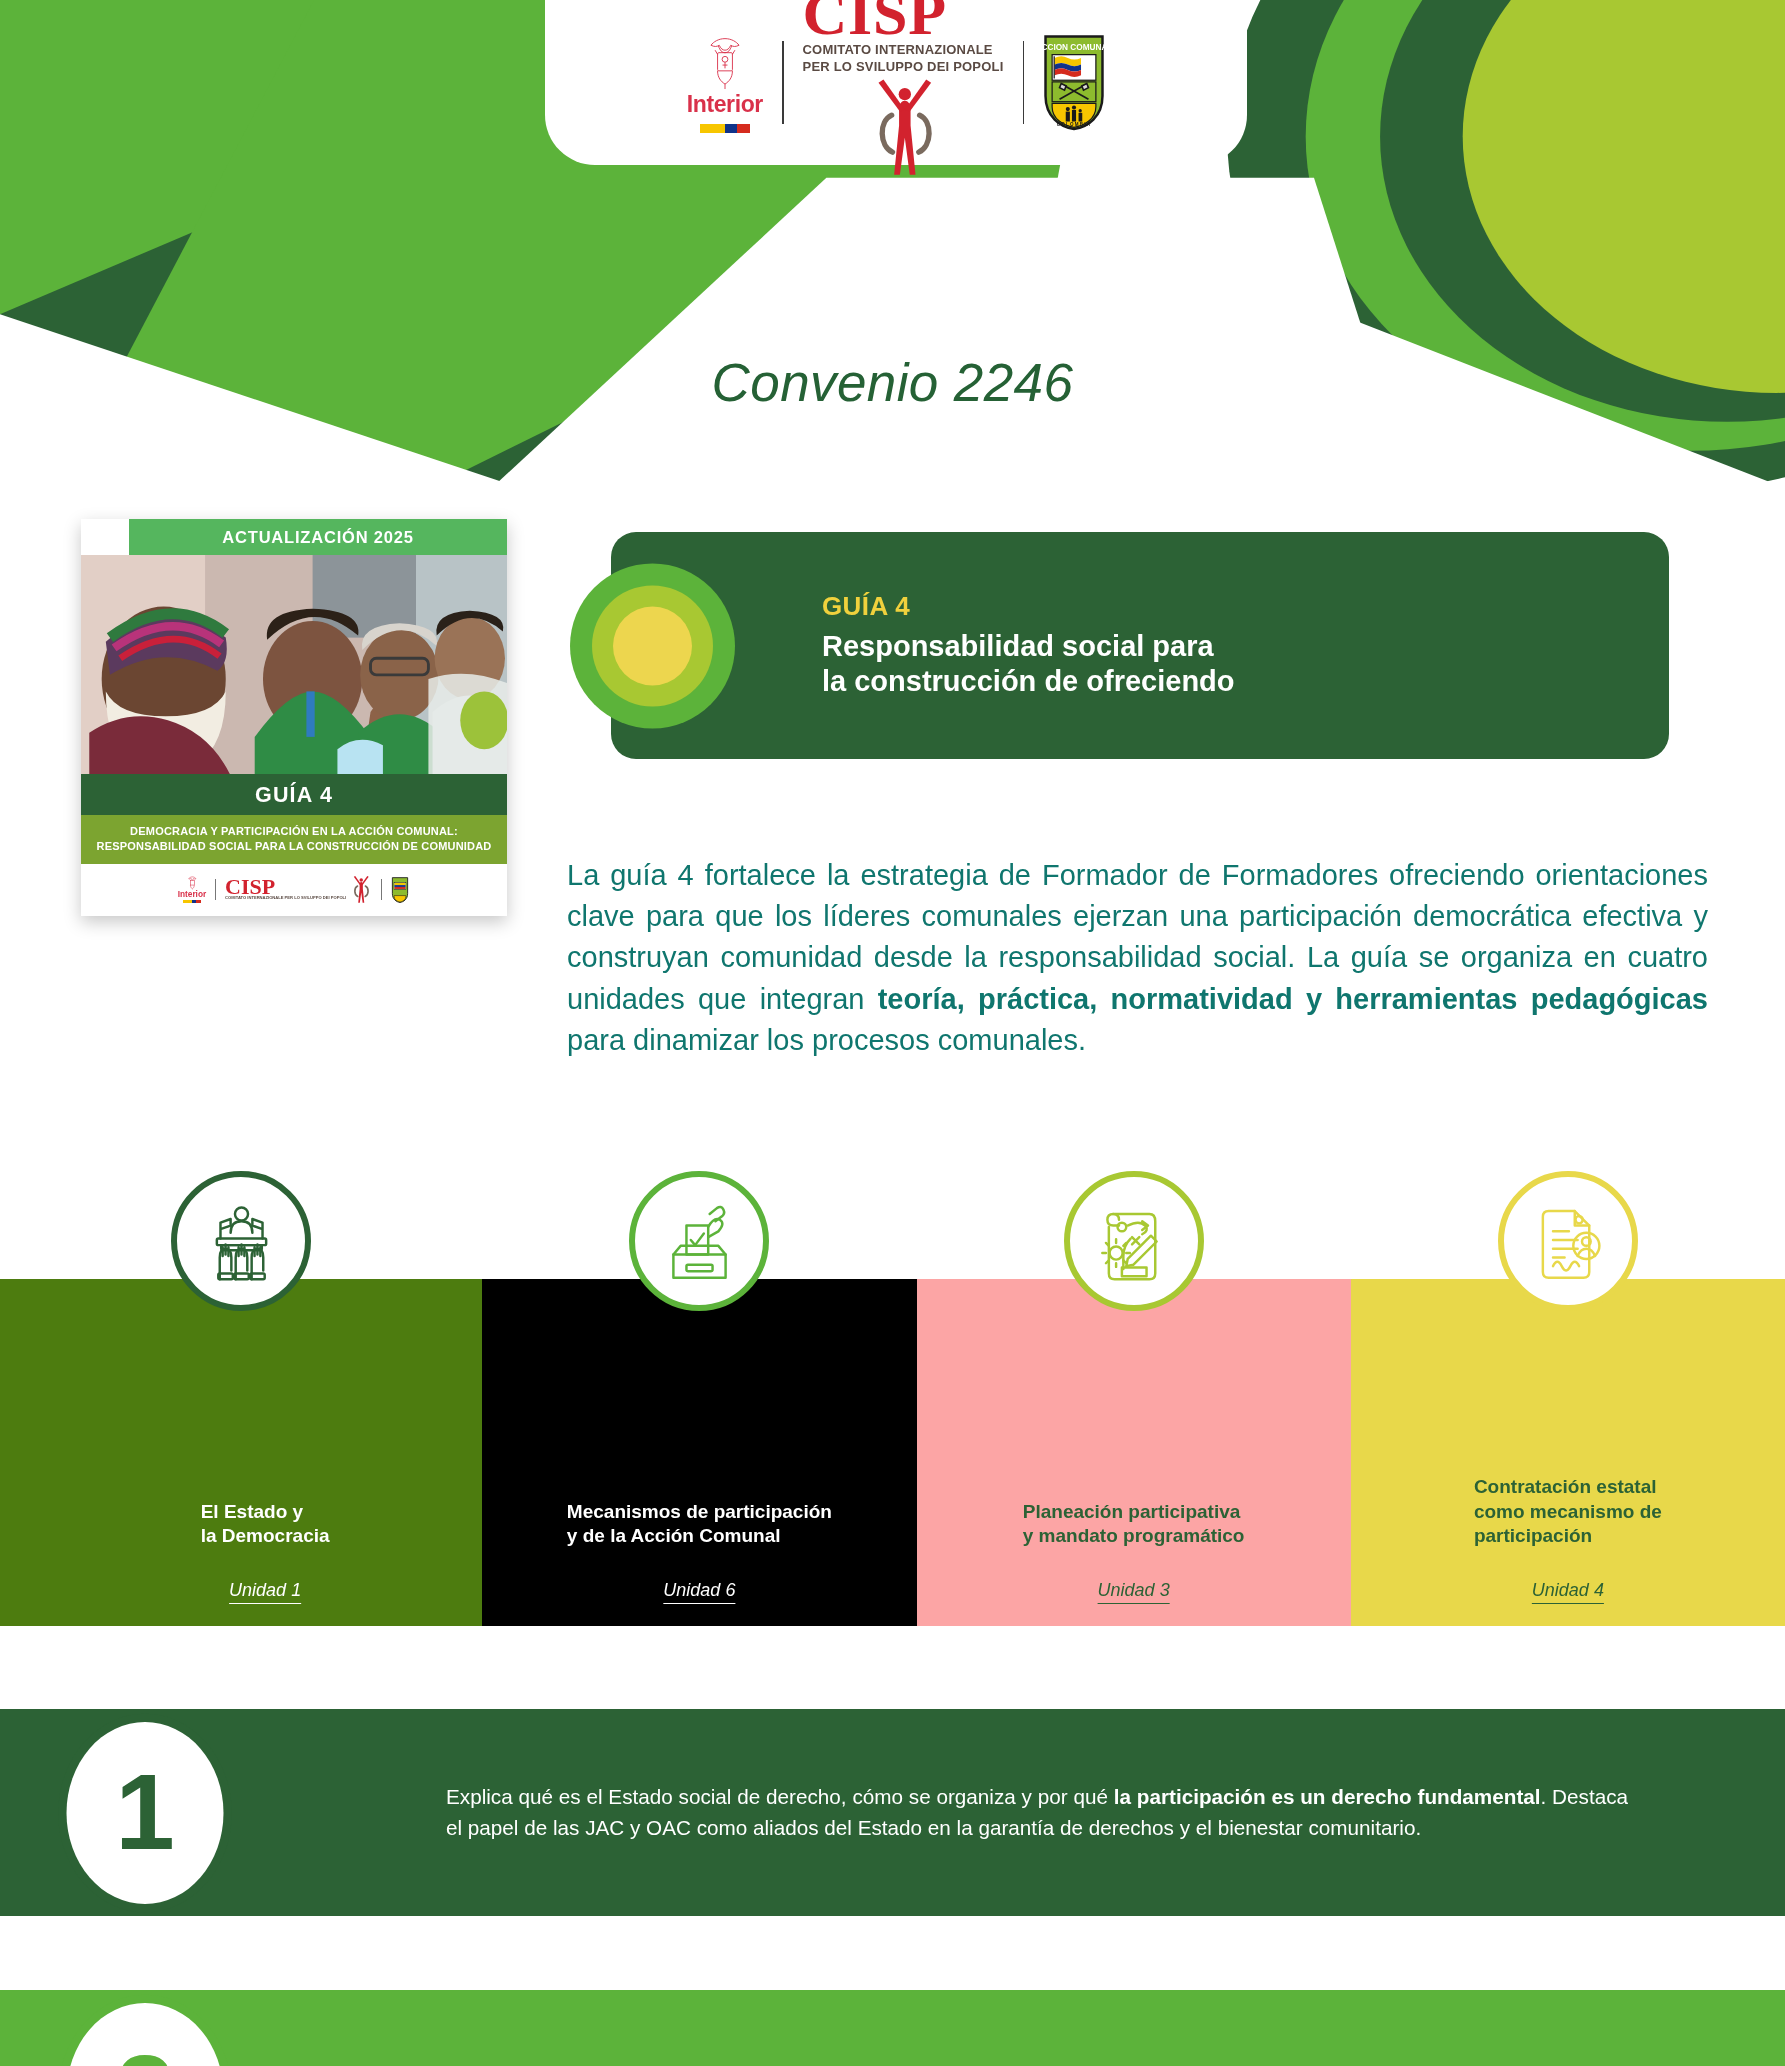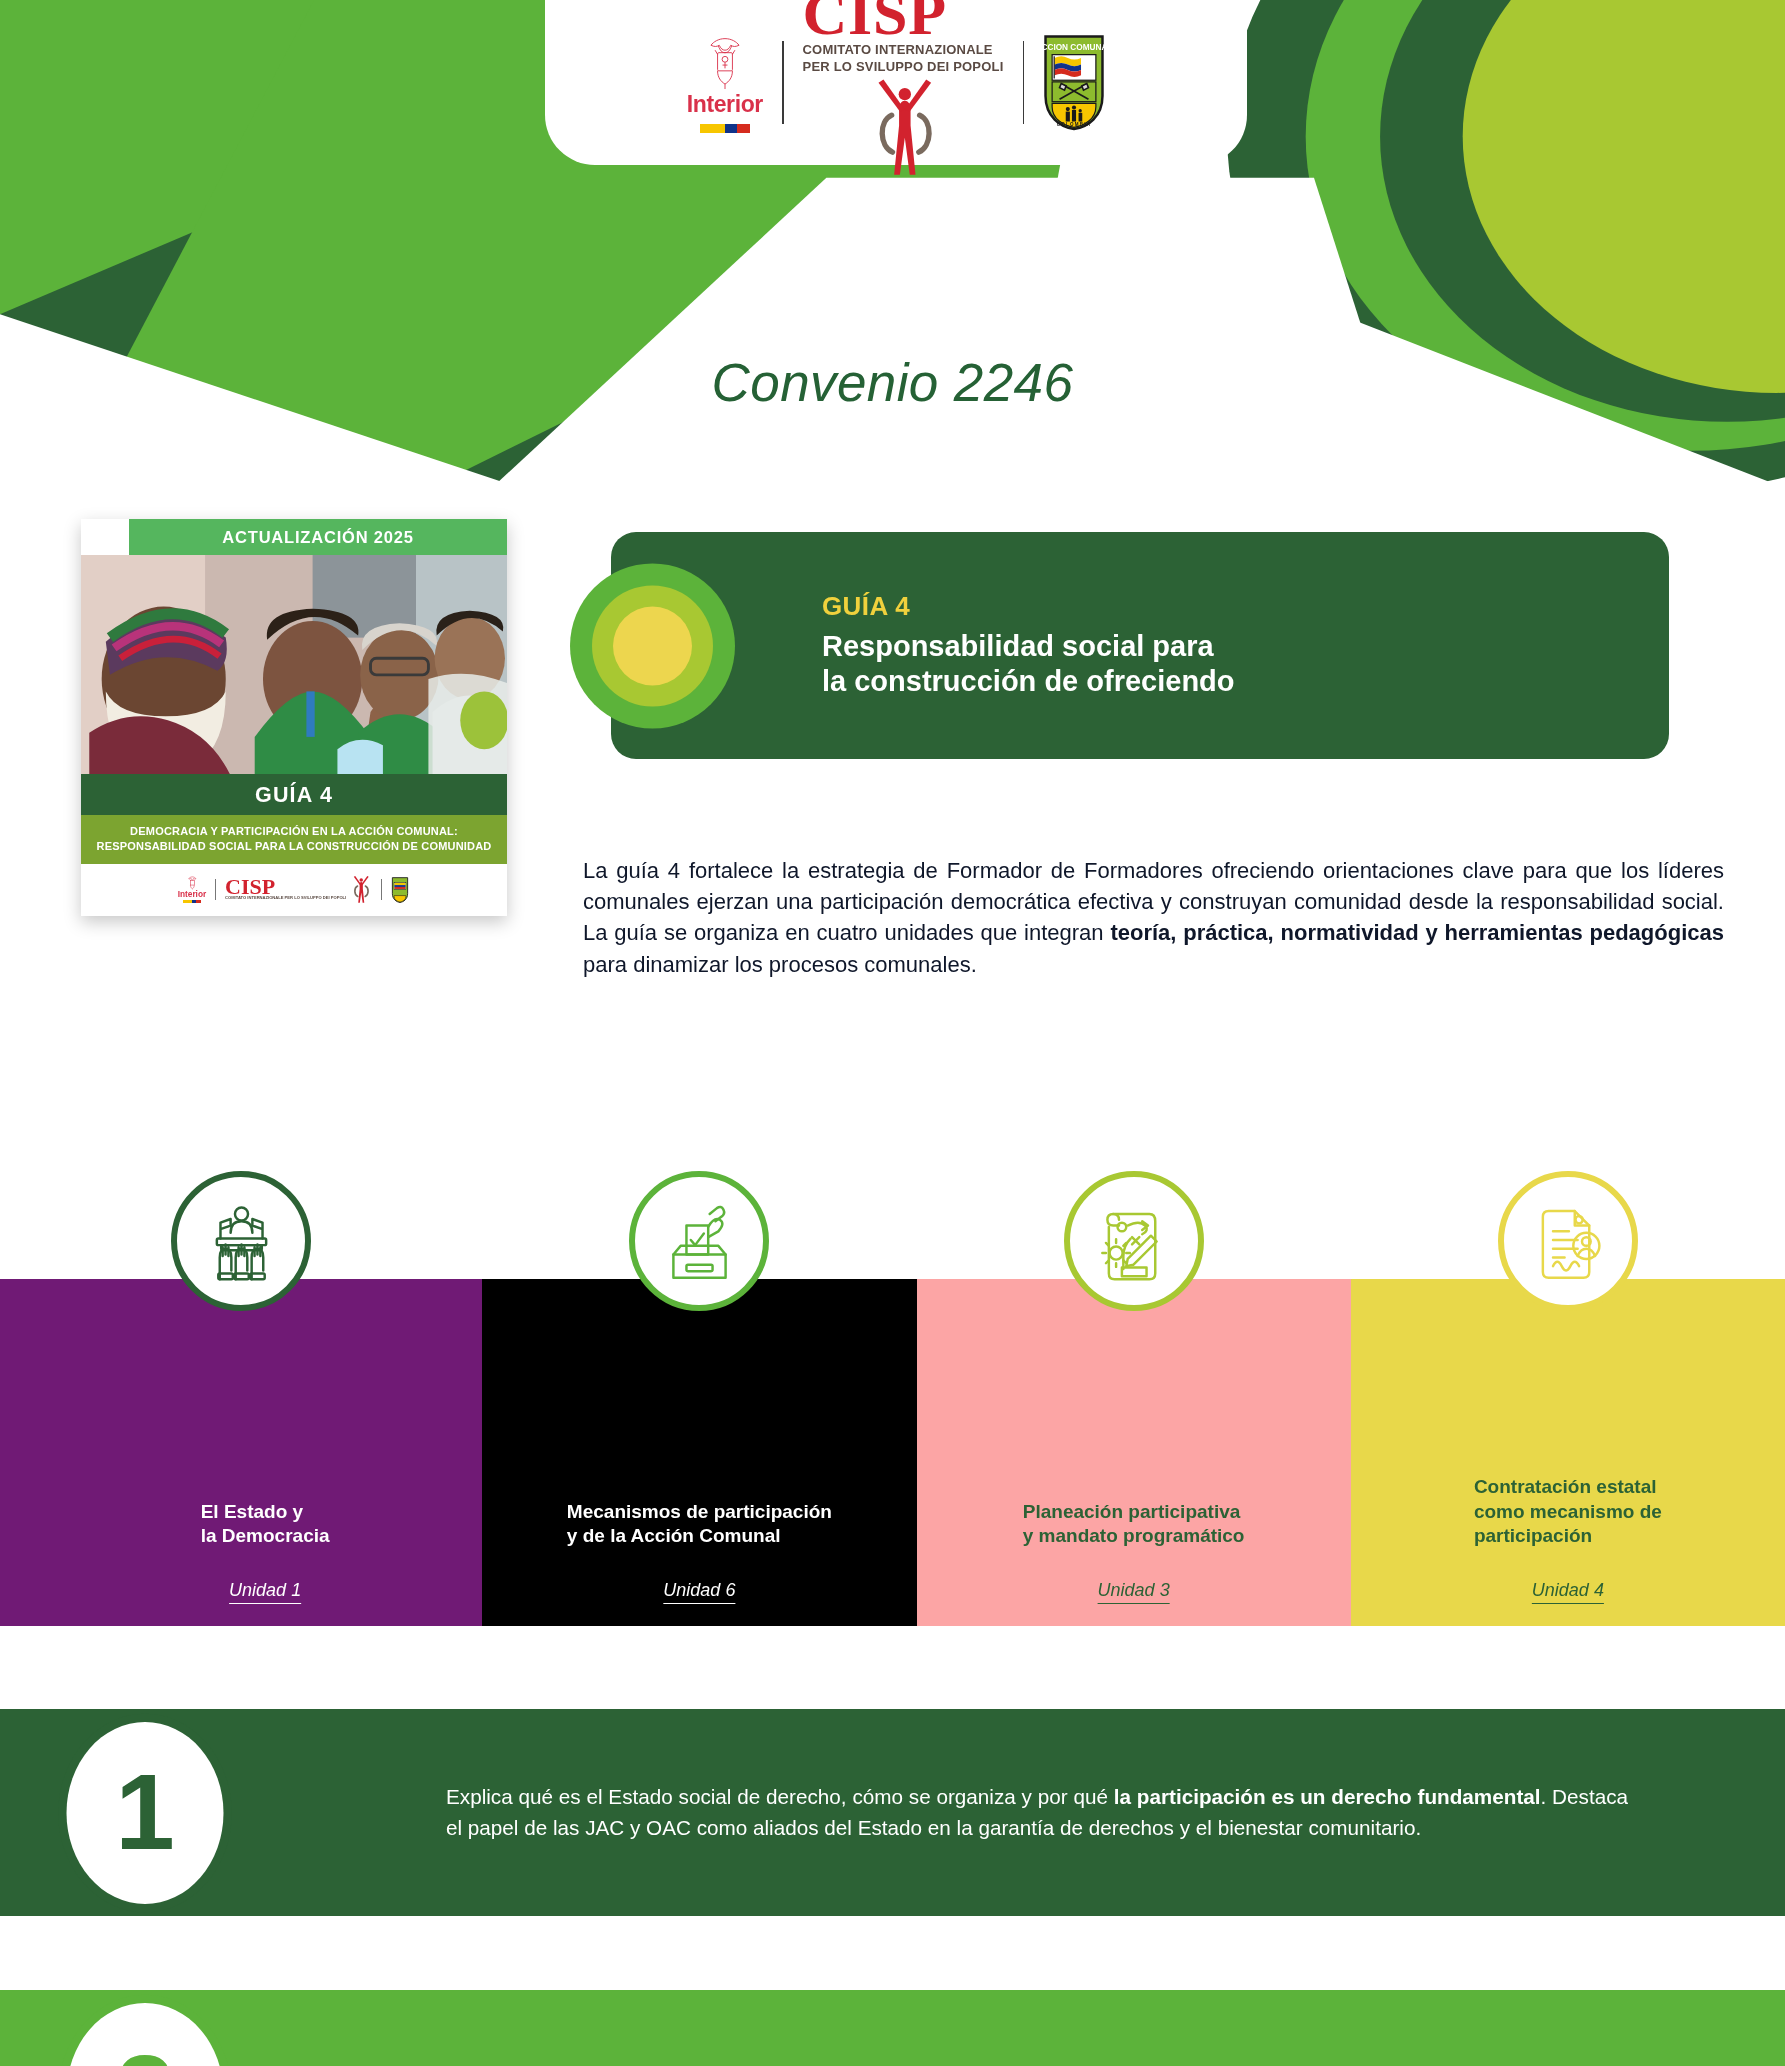--- a/index.html
+++ b/index.html
@@ -79,30 +79,30 @@
             display:flex; align-items:center; justify-content:center; }
   .tb-ring2{ width:121px; height:121px; border-radius:50%; background:#a8c832;
              display:flex; align-items:center; justify-content:center;}
   .tb-ring3{ width:79px; height:79px; border-radius:50%; background:#edd64e;}
   .tb-text{ margin-left:211px; }
   .tb-guia{ color:#f0d13d; font-size:26px; font-weight:700; letter-spacing:0.4px; margin-bottom:6.6px;}
   .tb-main{ color:#ffffff; font-size:29px; font-weight:700; line-height:1.22;}
 
   
   .intro{
-    position:absolute; left:583px; top:855px; width:1141px; z-index:6;
-    color:#0f172a; font-size:22px; line-height:1.42; text-align:justify;
+    position:absolute; left:567px; top:855px; width:1141px; z-index:6;
+    color:#0f766e; font-size:29px; line-height:1.42; text-align:justify;
   }
   .intro b{ font-weight:700; }
 
   
   .units{ position:absolute; left:0; top:1279px; width:1785px; height:347px; display:flex; z-index:4; }
   .unit{ flex:1; position:relative; display:flex; flex-direction:column;
          align-items:center; justify-content:flex-end; padding-bottom:25px;}
-  .u1{ background:#701a75;padding-left:48px; } .u2{ background:#000000; }
+  .u1{ background:#4d7c0f;padding-left:48px; } .u2{ background:#000000; }
   .u3{ background:#fca5a5; } .u4{ background:#e8d84a; }
   .u-bubble{
     position:absolute; top:-108px; left:50%; transform:translateX(-50%);
     width:140px; height:140px; border-radius:50%; background:#ffffff;
     display:flex; align-items:center; justify-content:center;
   }
   .u1 .u-bubble{ border:6.6px solid #2c6235; }
   .u2 .u-bubble{ border:6.6px solid #5cb33a; }
   .u3 .u-bubble{ border:6.6px solid #a8c832; }
   .u4 .u-bubble{ border:6.6px solid #e8d84a; }

